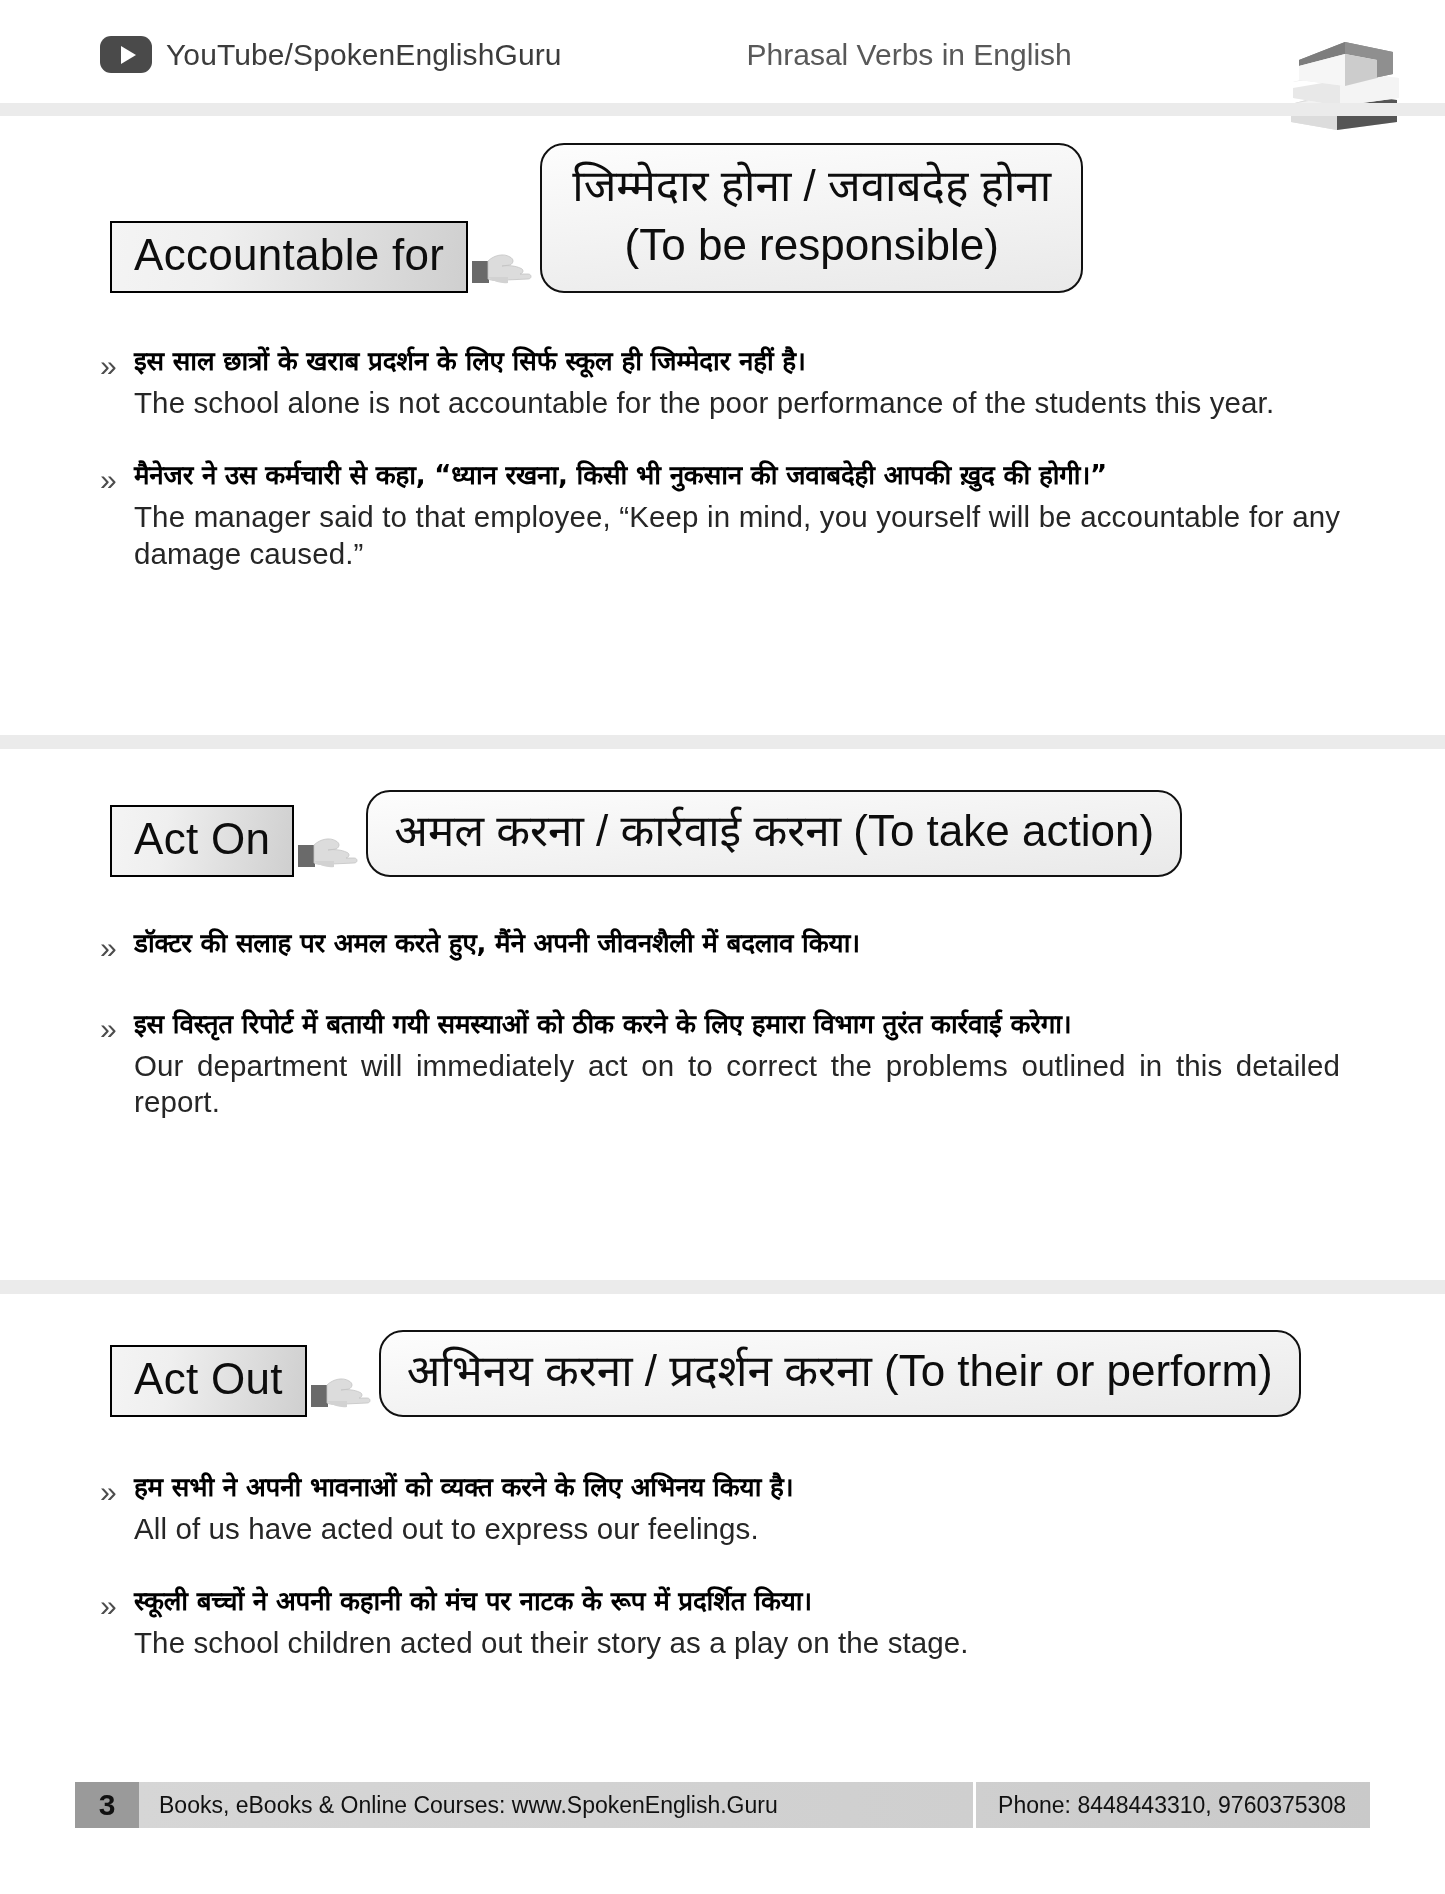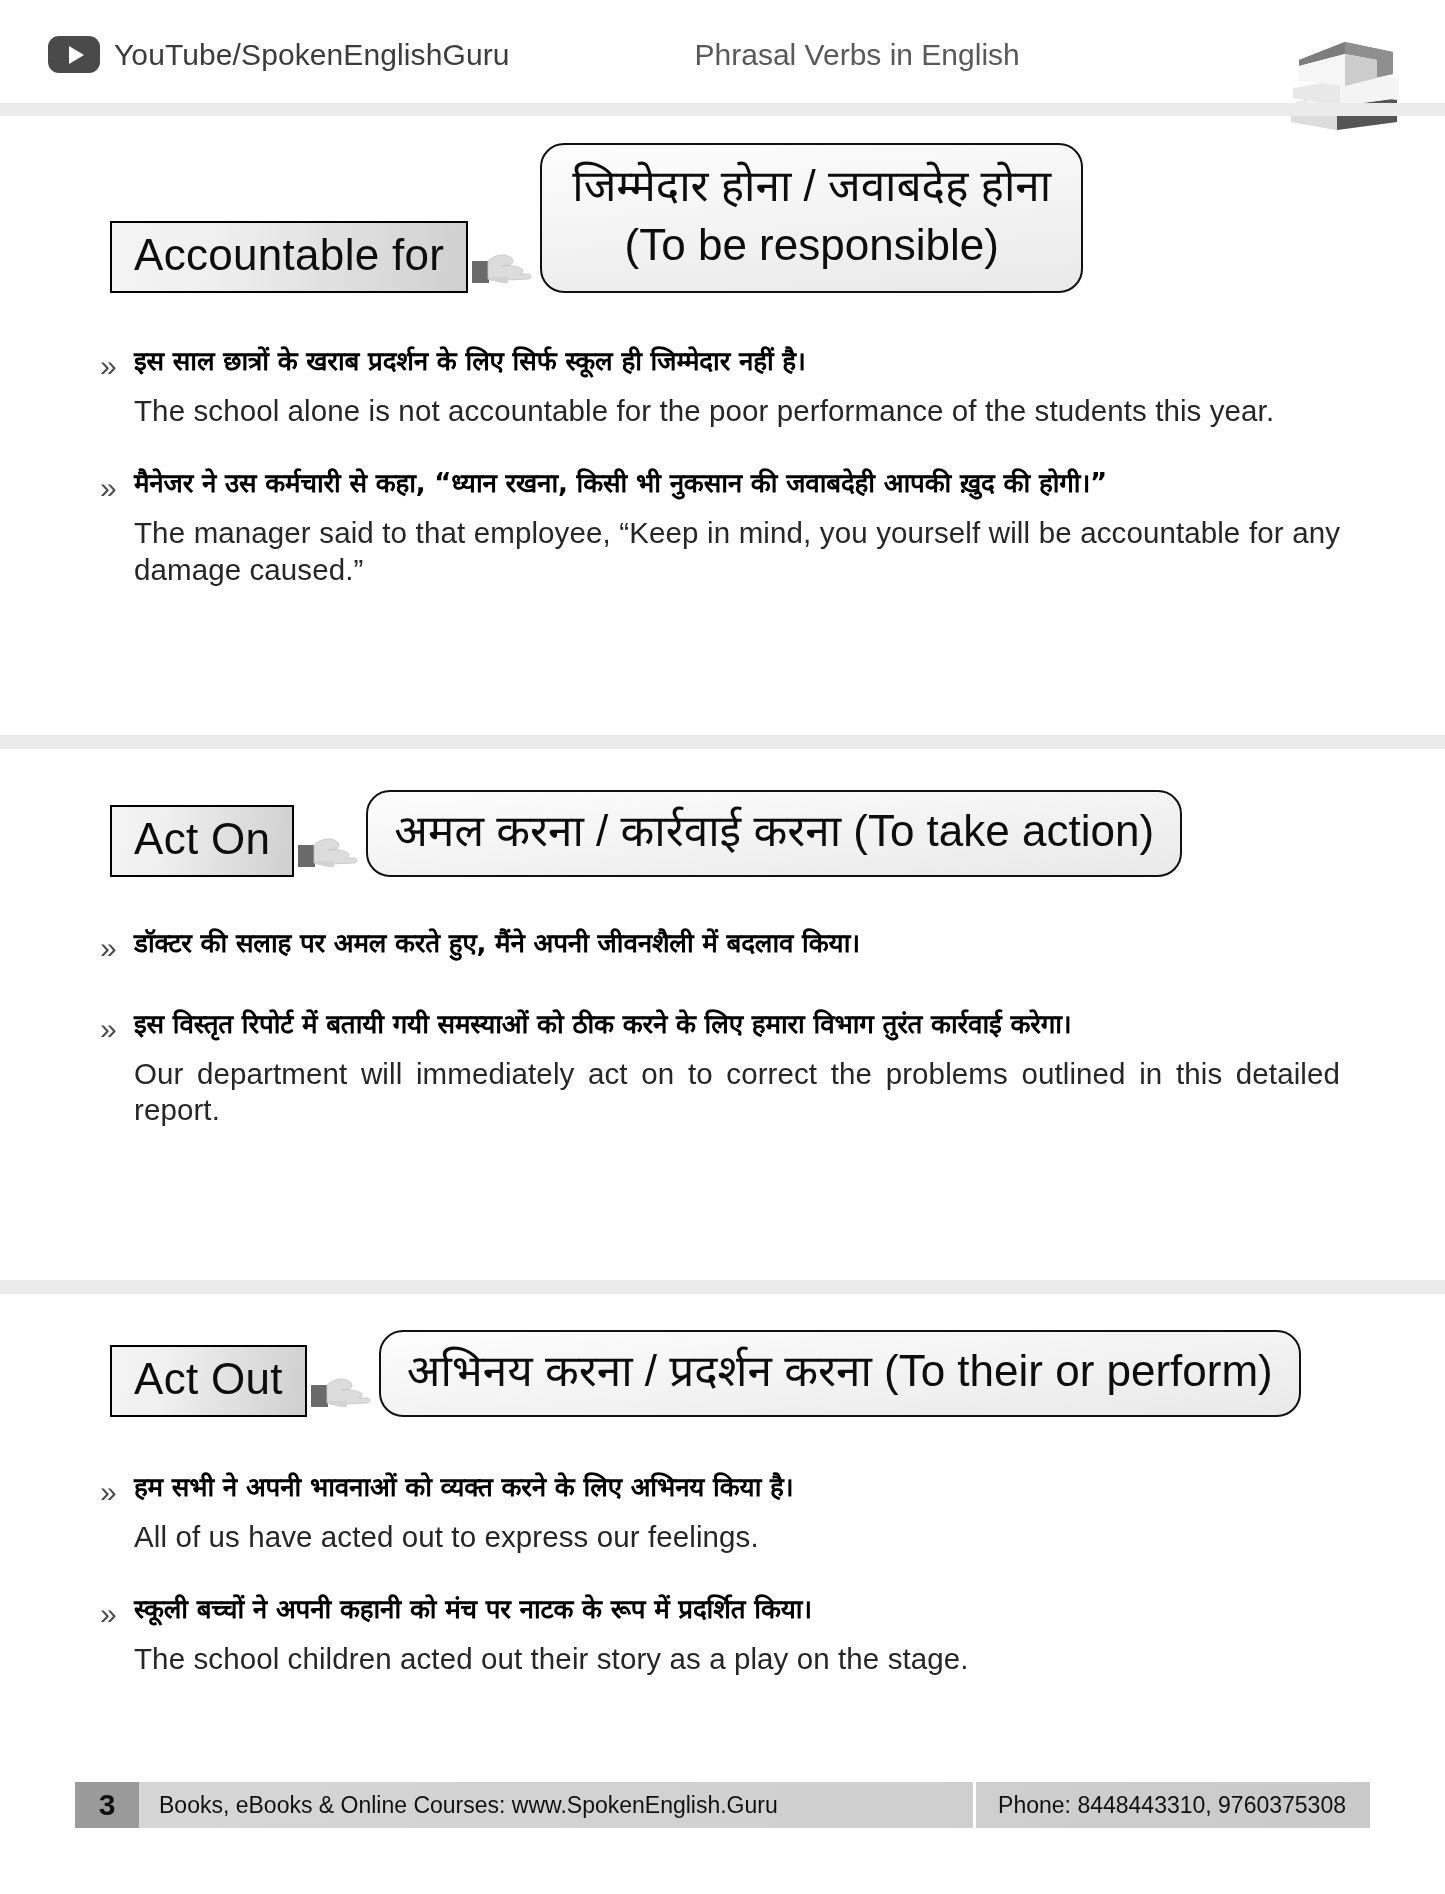--- a/index.html
+++ b/index.html
@@ -22,21 +22,21 @@
   .header {
     position: relative;
     height: 105px;
     padding: 0 0 0 0;
   }
 
   .header-inner {
     display: flex;
     align-items: center;
     height: 105px;
-    padding: 0 60px 0 48px;
+    padding: 0 60px 0 100px;
   }
 
   .yt-logo {
     width: 52px;
     height: 37px;
     background: #4a4a4a;
     border-radius: 11px;
     display: inline-flex;
     align-items: center;
     justify-content: center;
@@ -165,21 +165,21 @@
     line-height: 1.42;
     color: #000;
     letter-spacing: -0.2px;
   }
 
   .en {
     font-size: 29.5px;
     line-height: 1.24;
     color: #262626;
     text-align: justify;
-    margin-top: 13px;
+    margin-top: 5px;
     letter-spacing: 0.1px;
   }
   .en.nojust { text-align: left; }
 
   
   .footer {
     position: absolute;
     left: 75px;
     right: 75px;
     bottom: 66px;

